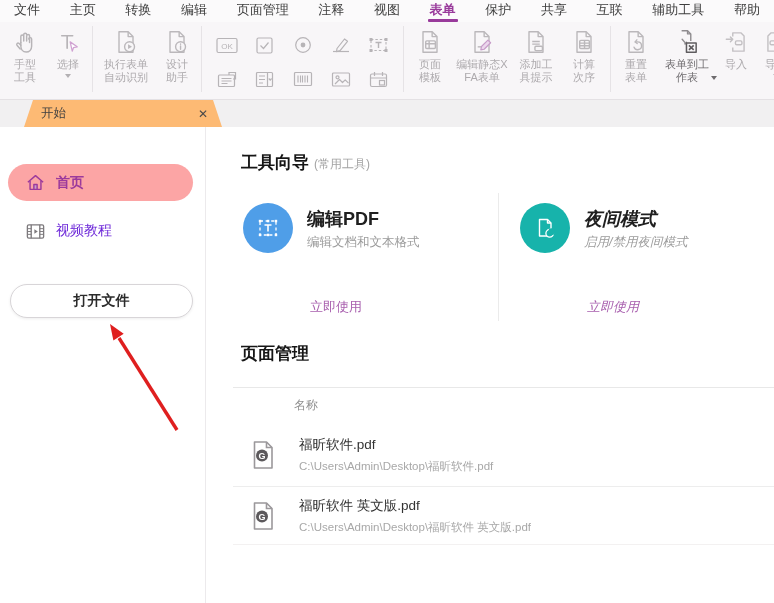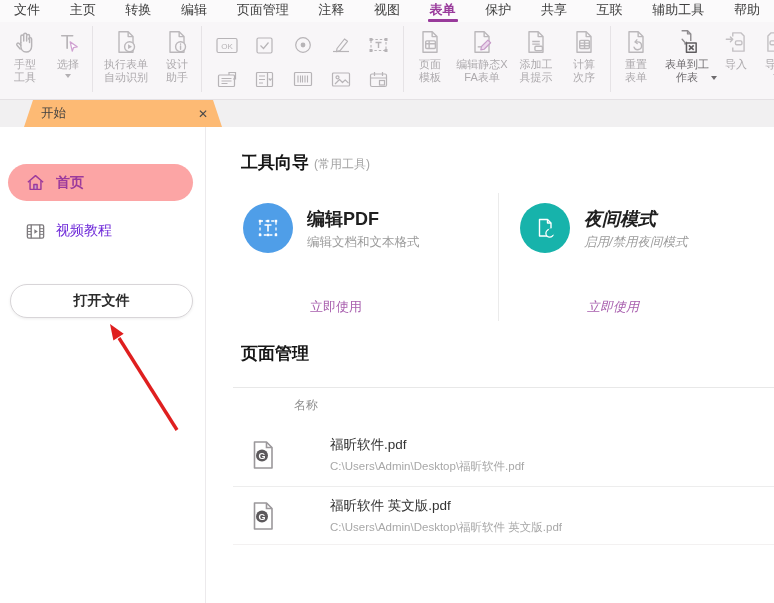--- a/index.html
+++ b/index.html
@@ -64,21 +64,21 @@
   .card .ctitle { position:absolute; left:66px; top:14px; font-size:18px; font-weight:bold; color:#202020; }
   .card .cdesc { position:absolute; left:66px; top:41px; font-size:12.5px; color:#9b9b9b; }
   .card .clink { position:absolute; left:0; top:105px; width:190px; text-align:center; font-size:13px; color:#a85fae; cursor:pointer; }
 
   .recent-title { position:absolute; left:34px; top:215px; font-size:17px; font-weight:bold; color:#161616; }
   .recent-table { position:absolute; left:26px; top:260px; width:541px; border-top:1px solid #e8e8e8; }
   .rt-header { height:35px; display:flex; align-items:center; font-size:12px; color:#8f8f8f; padding-left:61px; }
   .file-row { position:relative; display:flex; align-items:center; height:64px; border-bottom:1px solid #ededed; cursor:pointer; }
   .file-row:last-child { border-bottom:1px solid #f3f1f1; height:58px; }
   .file-icon { position:absolute; left:18px; top:50%; transform:translateY(-50%); width:24px; height:30px; }
-  .file-texts { margin-left:97px; }
+  .file-texts { margin-left:66px; }
   .file-name { font-size:13.5px; color:#333; }
   .file-path { font-size:11.5px; color:#a8a8a8; margin-top:5px; }
 
   .arrow-overlay { position:absolute; inset:0; width:774px; height:603px; pointer-events:none; z-index:60; }
 </style>
 </head>
 <body>
 
 <div id="page">
 

